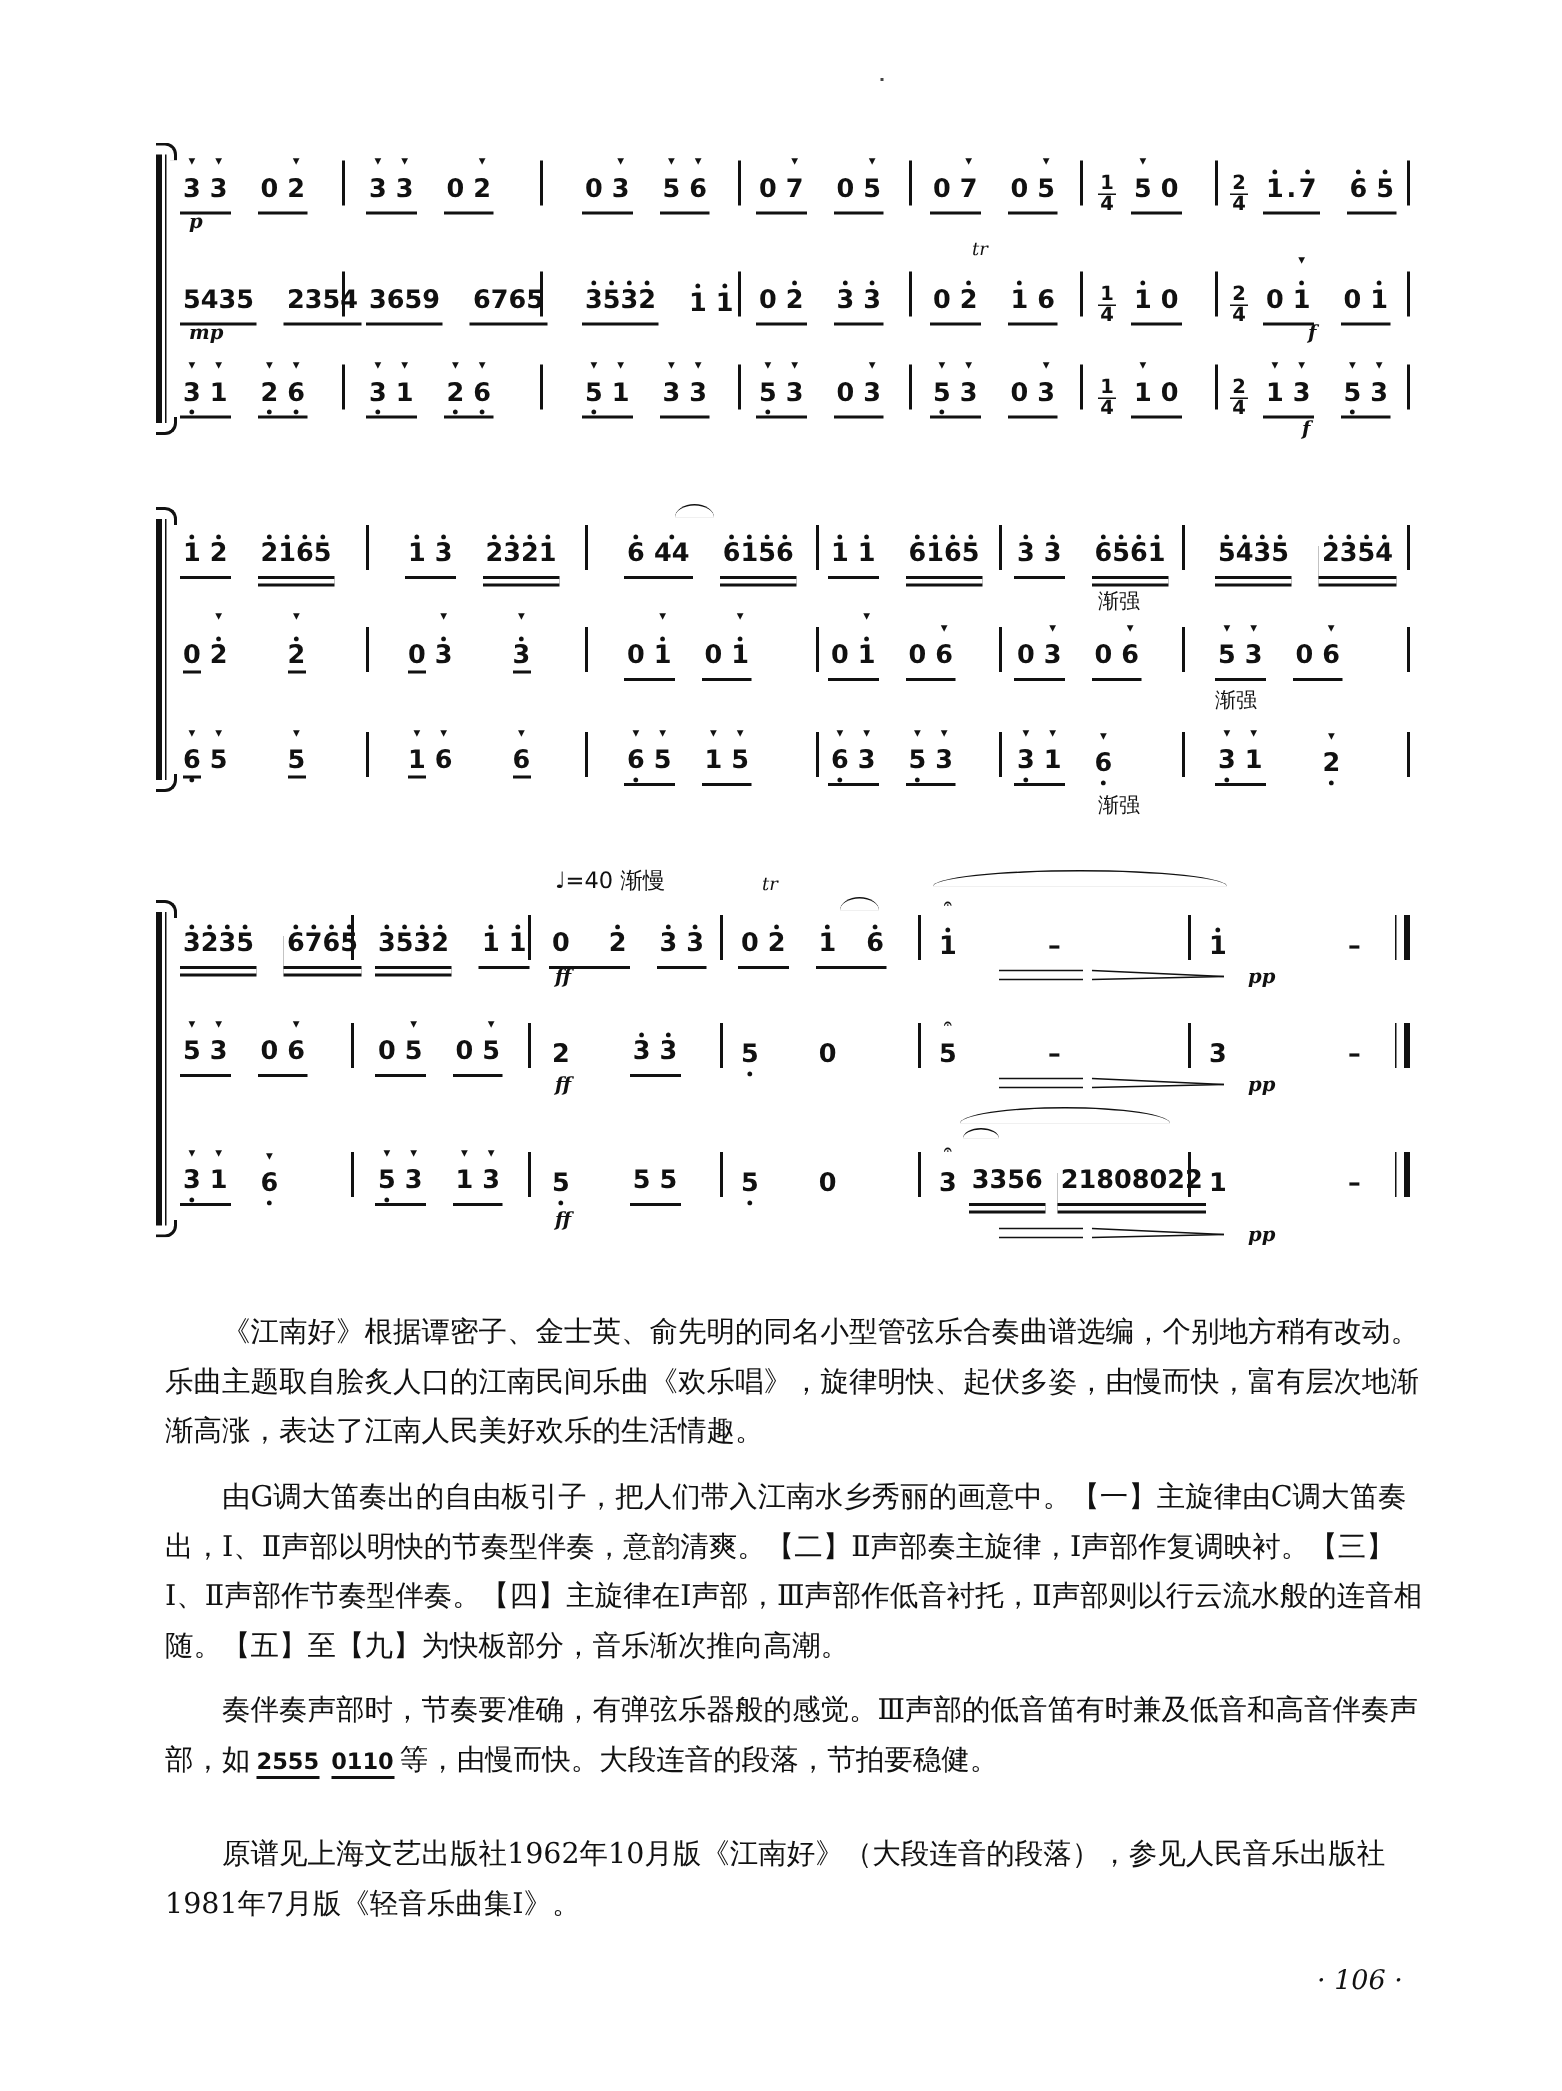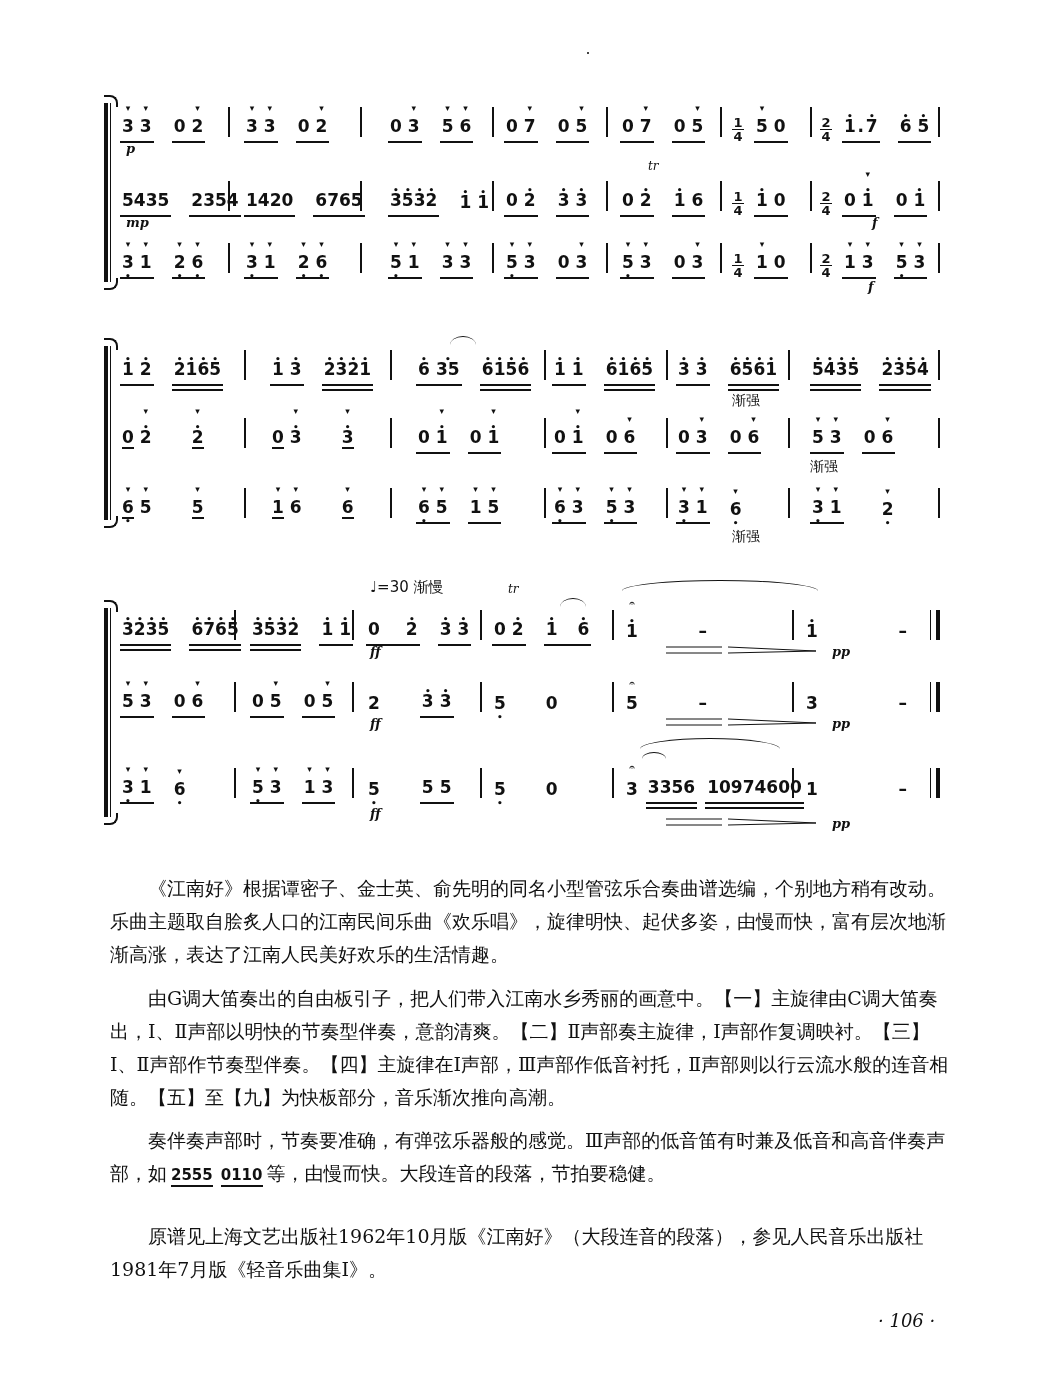--- a/index.html
+++ b/index.html
@@ -148,21 +148,21 @@
   </div>
 
   <div class="staff" style="top:82px;">
     <span class="tr" style="left:528px;top:-18px;">tr</span>
     <div class="measure" style="left:0;">
       <span class="group u1 tight">5435</span>
         <span class="group u1 tight">2354</span>
     </div>
     <div class="bar" style="left:108px;"></div>
     <div class="measure" style="left:124px;">
-      <span class="group u1 tight">1420</span>
+      <span class="group u1 tight">3659</span>
         <span class="group u1 tight">6765</span>
     </div>
     <div class="bar" style="left:240px;"></div>
     <div class="measure" style="left:268px;">
       <span class="group u1 tight">
           <span class="note"><span class="hi">3</span></span>
           <span class="note"><span class="hi">5</span></span>
           <span class="note"><span class="hi">3</span></span>
           <span class="note"><span class="hi">2</span></span>
         </span>
@@ -345,21 +345,21 @@
           <span class="note"><span class="hi">2</span></span>
           <span class="note"><span class="hi">3</span></span>
           <span class="note"><span class="hi">2</span></span>
           <span class="note"><span class="hi">1</span></span>
         </span>
     </div>
     <div class="bar" style="left:270px;"></div>
     <div class="measure" style="left:296px;">
       <span class="group u1">
           <span class="note"><span class="hi">6</span></span>
-          <span class="note" style="min-width:24px;"><span class="hi">35</span></span>
+          <span class="note" style="min-width:24px;"><span class="hi">44</span></span>
         </span>
       <span class="group u2 tight">
           <span class="note"><span class="hi">6</span></span>
           <span class="note"><span class="hi">1</span></span>
           <span class="note"><span class="hi">5</span></span>
           <span class="note"><span class="hi">6</span></span>
         </span>
     </div>
     <div class="slur" style="left:330px;top:-10px;width:26px;height:8px;"></div>
     <div class="bar" style="left:424px;"></div>
@@ -542,21 +542,21 @@
   </div>
 </div>
 
 <div class="system" style="top:600px;height:225px;">
   <div class="brace">
       <div class="hook-t"></div>
       <div class="thick"></div>
       <div class="thin"></div>
       <div class="hook-b"></div>
     </div>
-  <span class="tempo" style="left:270px;top:-22px;">♩=30 渐慢</span>
+  <span class="tempo" style="left:270px;top:-22px;">♩=40 渐慢</span>
   <span class="tr" style="left:408px;top:-18px;">tr</span>
   <div class="slur" style="left:522px;top:-20px;width:196px;height:10px;"></div>
 
   <div class="staff" style="top:6px;">
     <div class="measure" style="left:0;">
       <span class="group u2 tight">
           <span class="note"><span class="hi">3</span></span>
           <span class="note"><span class="hi">2</span></span>
           <span class="note"><span class="hi">3</span></span>
           <span class="note"><span class="hi">5</span></span>
@@ -734,21 +734,21 @@
           <span class="note"><span class="lo">5</span></span>
           <span class="note">0</span>
         </span>
     </div>
     <div class="bar" style="left:492px;"></div>
     <div class="measure" style="left:504px;">
       <span class="group" style="margin-right:6px;">
           <span class="note">3<span class="acc" style="top:-16px;">𝄐</span></span>
         </span>
       <span class="group u2 tight" style="margin-right:8px;">3356</span>
-      <span class="group u2 tight">10974600</span>
+      <span class="group u2 tight">21808022</span>
     </div>
     <div class="bar" style="left:672px;"></div>
     <div class="measure" style="left:684px;">
       <span class="group" style="gap:80px;">
           <span class="note">1</span>
           <span class="note">–</span>
         </span>
     </div>
     <div class="bar final-thin" style="left:810px;"></div>
     <div class="bar final" style="left:816px;"></div>

